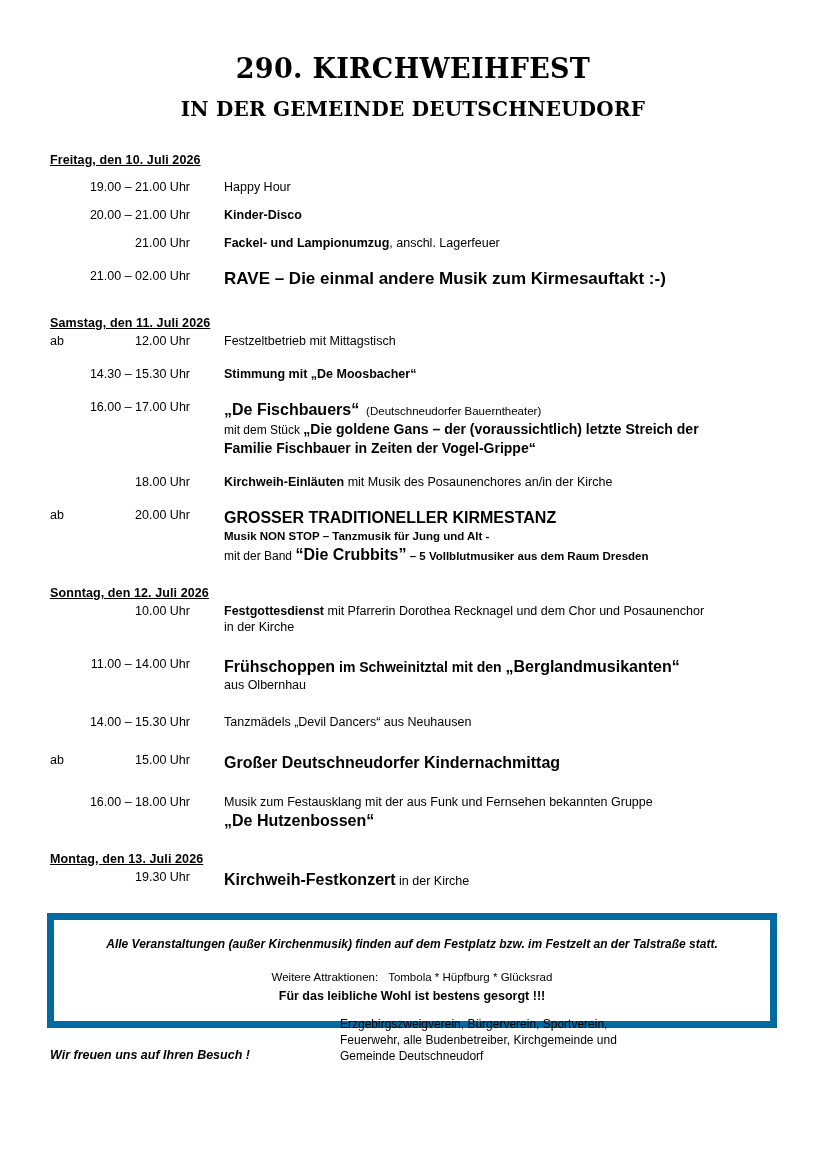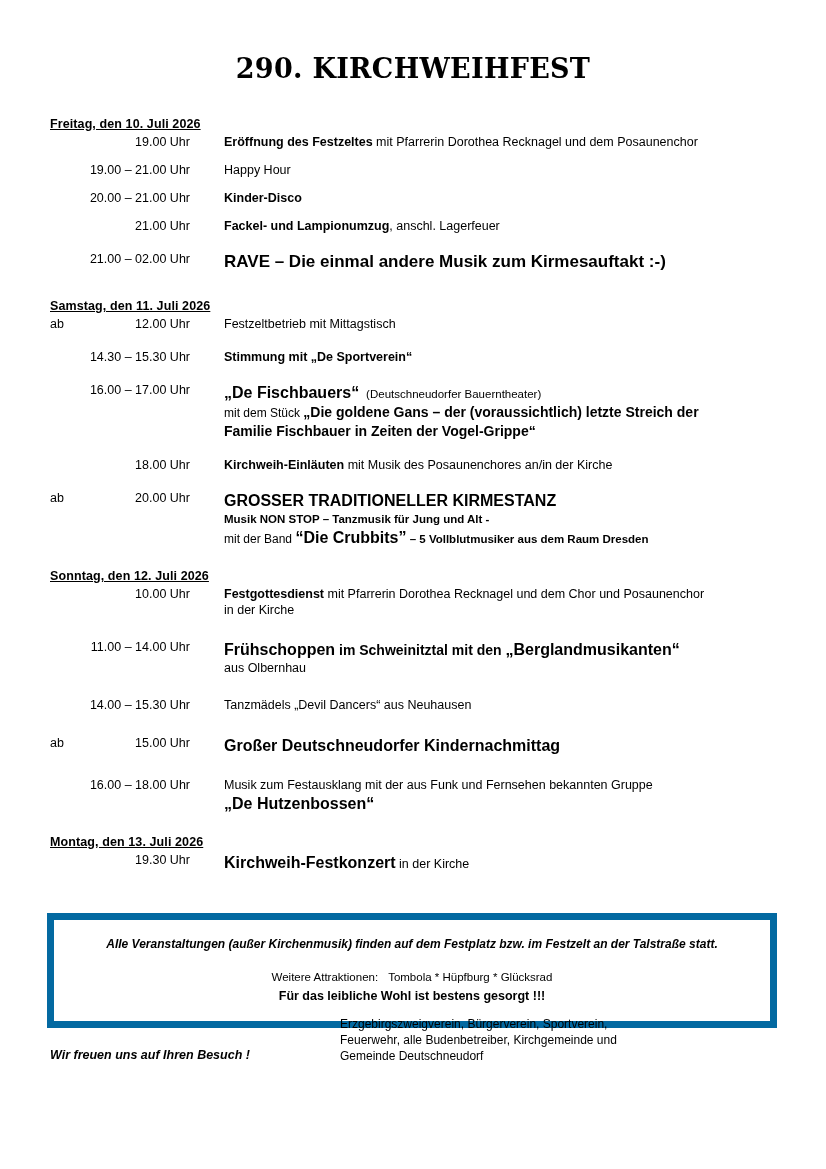--- a/index.html
+++ b/index.html
@@ -162,32 +162,28 @@
     line-height: 16px;
   }
 </style>
 </head>
 <body>
 
 <div class="page">
 
   <div class="title-block">
     <h1 class="main-title">290. KIRCHWEIHFEST</h1>
+    <h2 class="sub-title">IN DER GEMEINDE DEUTSCHNEUDORF</h2>
   </div>
 
   <div class="schedule">
 
     <div class="day-block">
       <div class="day-heading">Freitag, den 10. Juli 2026</div>
 
-      <div class="row">
-        <div class="pfx"></div>
-        <div class="time">19.00 Uhr</div>
-        <div class="desc"><span class="b">Eröffnung des Festzeltes</span><span class="n"> mit Pfarrerin Dorothea Recknagel und dem Posaunenchor</span></div>
-      </div>
 
       <div class="gap-sm"></div>
 
       <div class="row">
         <div class="pfx"></div>
         <div class="time">19.00 – 21.00 Uhr</div>
         <div class="desc">Happy Hour</div>
       </div>
 
       <div class="gap-sm"></div>
@@ -224,21 +220,21 @@
         <div class="pfx">ab</div>
         <div class="time">12.00 Uhr</div>
         <div class="desc">Festzeltbetrieb mit Mittagstisch</div>
       </div>
 
       <div class="gap-md"></div>
 
       <div class="row">
         <div class="pfx"></div>
         <div class="time">14.30 – 15.30 Uhr</div>
-        <div class="desc"><span class="b">Stimmung mit „De Sportverein“</span></div>
+        <div class="desc"><span class="b">Stimmung mit „De Moosbacher“</span></div>
       </div>
 
       <div class="gap-md"></div>
 
       <div class="row">
         <div class="pfx"></div>
         <div class="time">16.00 – 17.00 Uhr</div>
         <div class="desc tight">
           <div><span class="big2">„De Fischbauers“</span>&nbsp;&nbsp;<span class="small">(Deutschneudorfer Bauerntheater)</span></div>
           <div><span class="n" style="font-size:12px;">mit dem Stück </span><span class="mid">„Die goldene Gans – der (voraussichtlich) letzte Streich der</span></div>

